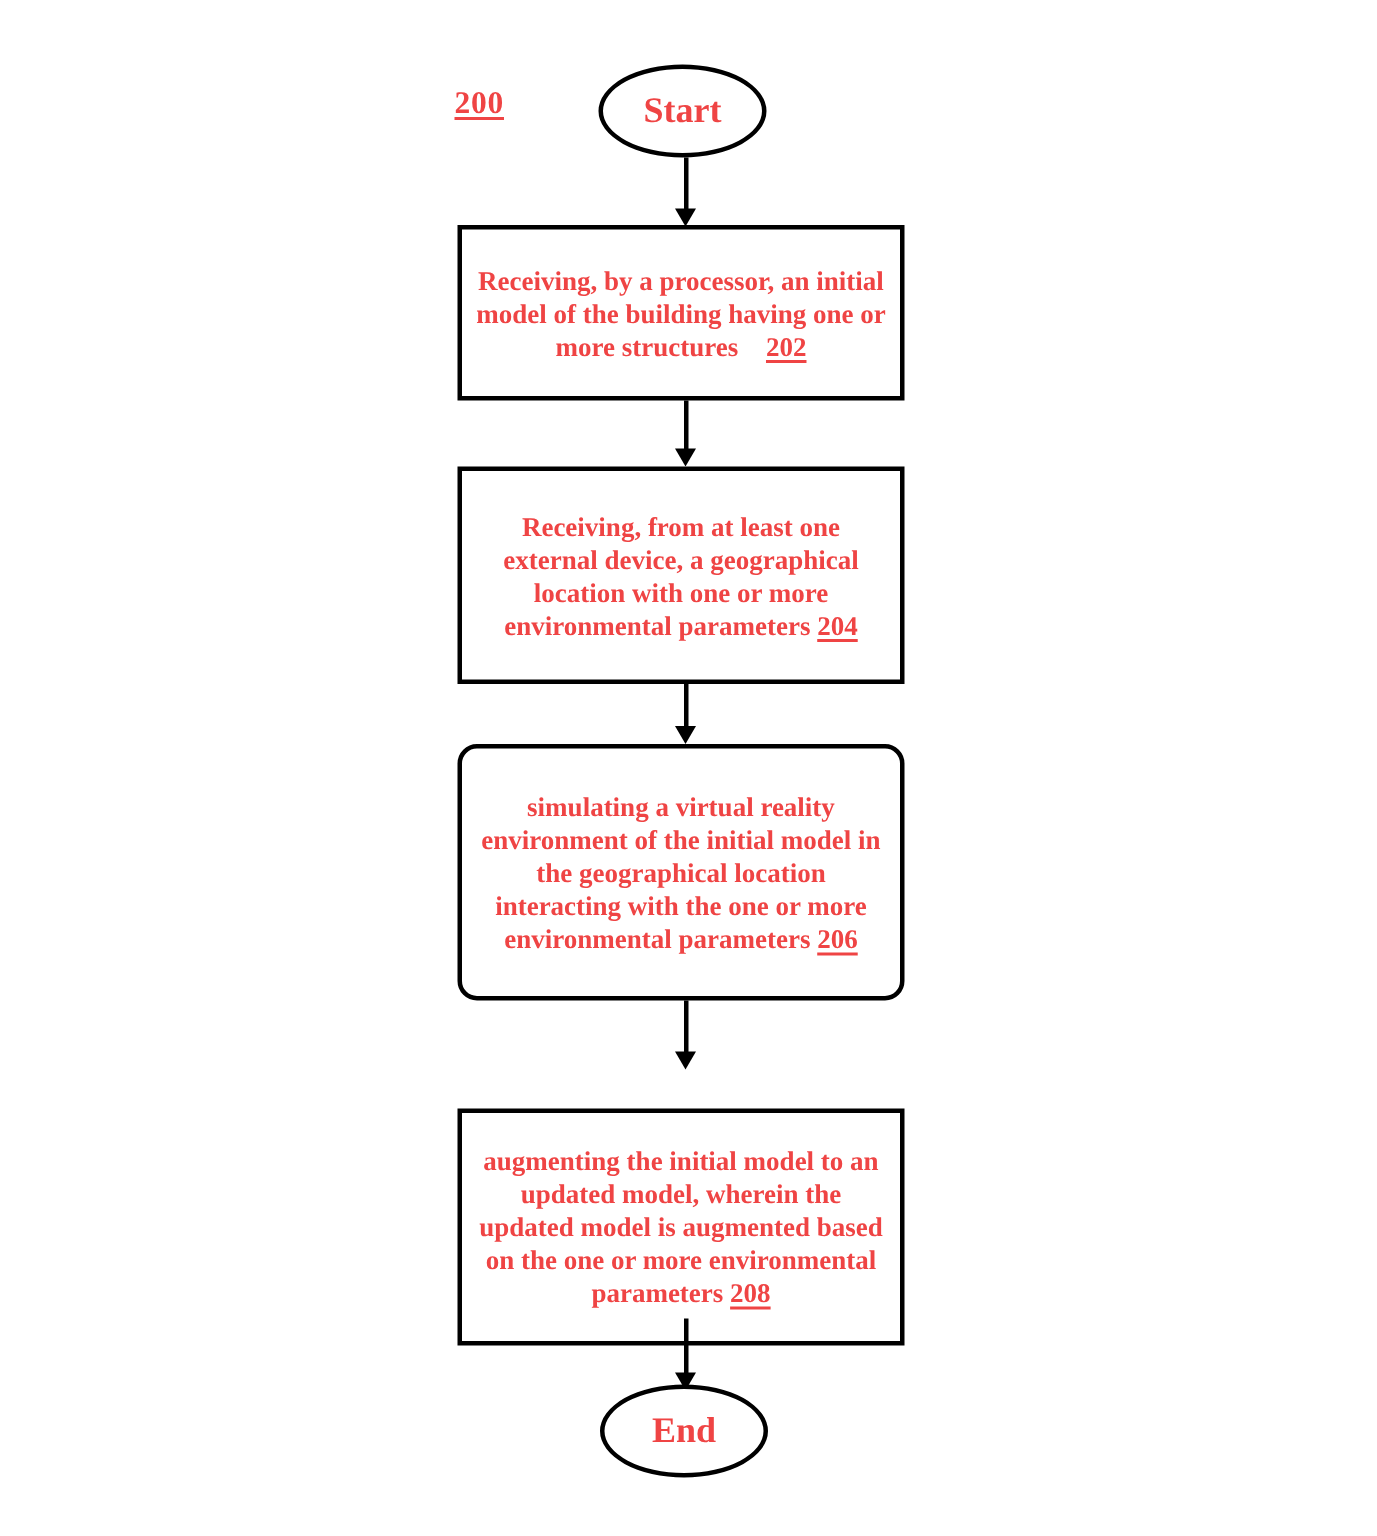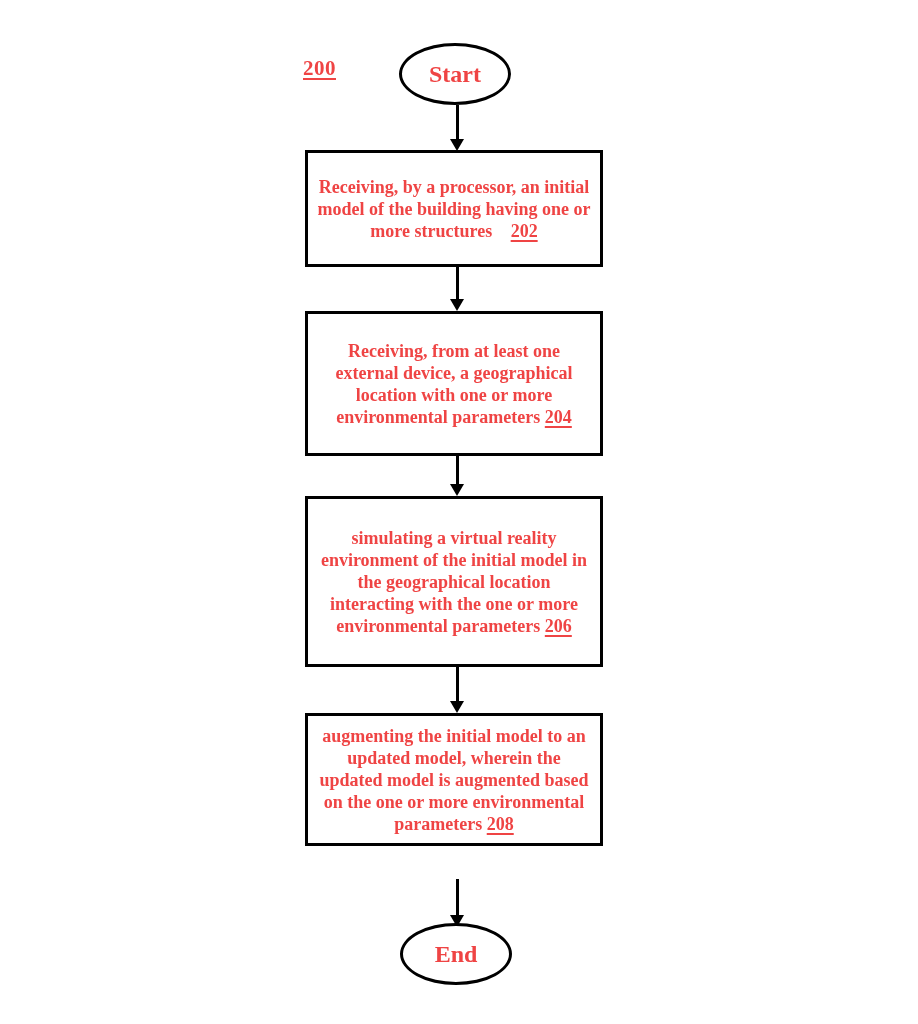--- a/index.html
+++ b/index.html
@@ -121,33 +121,33 @@
       <span>Receiving, from at least one external device, a geographical location with one or more environmental parameters</span>
       <span class="ref">204</span>
     </div>
   </div>
 
   <div class="arrow" style="top:456px; height:40px;">
     <div class="arrow-line"></div>
     <div class="arrow-head"></div>
   </div>
 
-  <div class="step-box" style="top:496px; height:171px;">
+  <div class="step-box" style="top:496px; height:171px;border-radius:13px;">
     <div>
       <span>simulating a virtual reality environment of the initial model in the geographical location interacting with the one or more environmental parameters</span>
       <span class="ref">206</span>
     </div>
   </div>
 
   <div class="arrow" style="top:667px; height:46px;">
     <div class="arrow-line"></div>
     <div class="arrow-head"></div>
   </div>
 
-  <div class="step-box" style="top:713px; height:133px;">
+  <div class="step-box" style="top:739px; height:158px;">
     <div>
       <span>augmenting the initial model to an updated model, wherein the updated model is augmented based on the one or more environmental parameters</span>
       <span class="ref">208</span>
     </div>
   </div>
 
   <div class="arrow" style="top:879px; height:48px;">
     <div class="arrow-line"></div>
     <div class="arrow-head"></div>
   </div>

